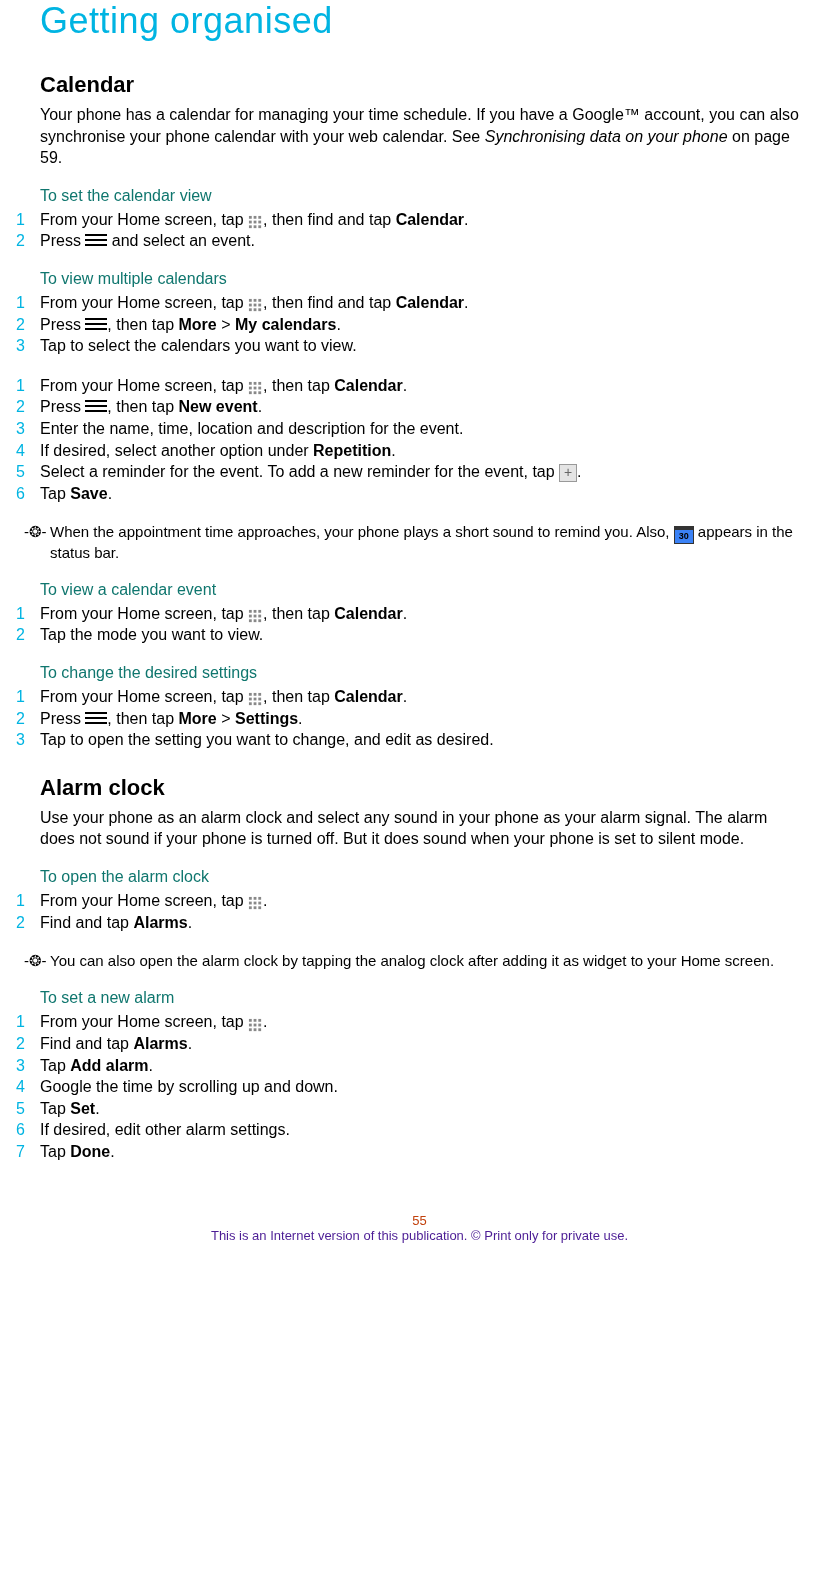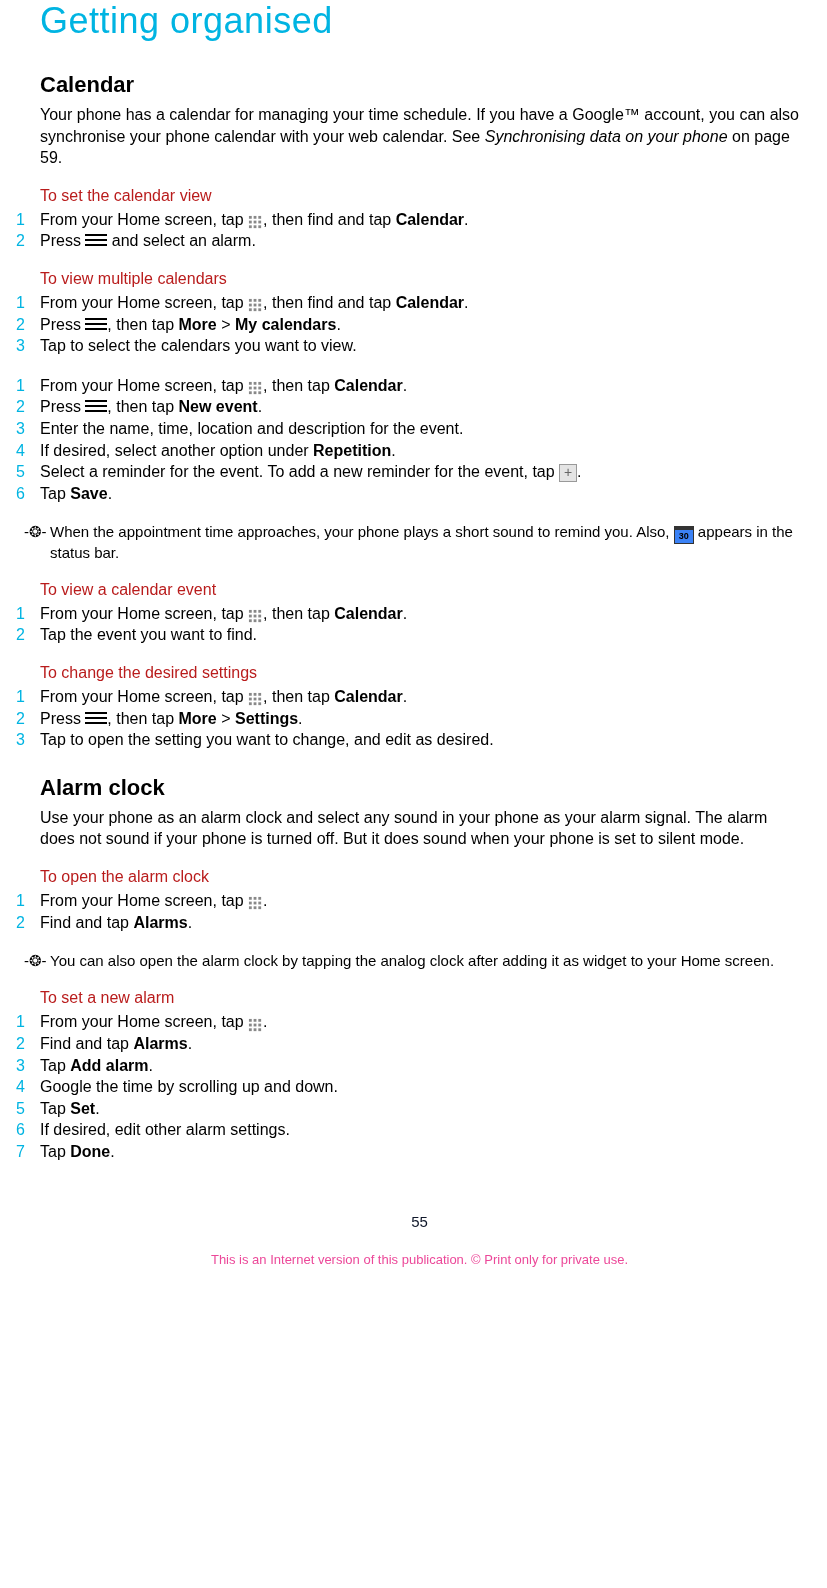--- a/index.html
+++ b/index.html
@@ -27,21 +27,21 @@
   }
   .intro {
     font-size: 16px;
     line-height: 1.35;
     margin: 0 0 18px 0;
   }
   .italic-link {
     font-style: italic;
   }
   h3 {
-    color: #b91c1c;
+    color: #0f766e;
     font-size: 16px;
     font-weight: normal;
     margin: 18px 0 4px 0;
   }
   .steps {
     margin: 0 0 18px -24px;
     padding: 0;
     list-style: none;
   }
   .steps li {
@@ -126,27 +126,26 @@
     content: "";
     display: block;
     height: 3px;
     background: #333;
   }
   .footer {
     text-align: center;
     margin-top: 50px;
   }
   .page-num {
-    color: #0f172a;
-    font-size: 15px;
+    color: #c2410c;
+    font-size: 13px;
   }
   .footer-note {
     font-size: 13px;
-    color: #ec4899;
-    margin-top: 22px;
+    color: #4c1d95;
   }
 </style>
 </head>
 <body>
 
 <div class="page">
 
 <h1>Getting organised</h1>
 
 <h2>Calendar</h2>
@@ -167,21 +166,21 @@
                 <rect x="6" y="6" width="3" height="3"></rect>
                 <rect x="11" y="6" width="3" height="3"></rect>
                 <rect x="1" y="11" width="3" height="3"></rect>
                 <rect x="6" y="11" width="3" height="3"></rect>
                 <rect x="11" y="11" width="3" height="3"></rect>
               </g>
             </svg></span><span>, then find and tap </span><span class="bold">Calendar</span><span>.</span></span>
       </li>
   <li>
         <span class="step-num">2</span>
-        <span class="step-text"><span>Press </span><span class="icon-menu"><span></span><span></span><span></span></span><span> and select an alarm.</span></span>
+        <span class="step-text"><span>Press </span><span class="icon-menu"><span></span><span></span><span></span></span><span> and select an event.</span></span>
       </li>
 </ul>
 
 <h3>To view multiple calendars</h3>
 <ul class="steps">
   <li>
         <span class="step-num">1</span>
         <span class="step-text"><span>From your Home screen, tap </span><span class="icon icon-grid"><svg viewBox="0 0 16 16">
               <g fill="#888">
                 <rect x="1" y="1" width="3" height="3"></rect>
@@ -262,21 +261,21 @@
                 <rect x="6" y="6" width="3" height="3"></rect>
                 <rect x="11" y="6" width="3" height="3"></rect>
                 <rect x="1" y="11" width="3" height="3"></rect>
                 <rect x="6" y="11" width="3" height="3"></rect>
                 <rect x="11" y="11" width="3" height="3"></rect>
               </g>
             </svg></span><span>, then tap </span><span class="bold">Calendar</span><span>.</span></span>
       </li>
   <li>
         <span class="step-num">2</span>
-        <span class="step-text">Tap the event you want to find.</span>
+        <span class="step-text">Tap the mode you want to view.</span>
       </li>
 </ul>
 
 <h3>To change the desired settings</h3>
 <ul class="steps">
   <li>
         <span class="step-num">1</span>
         <span class="step-text"><span>From your Home screen, tap </span><span class="icon icon-grid"><svg viewBox="0 0 16 16">
               <g fill="#888">
                 <rect x="1" y="1" width="3" height="3"></rect>

